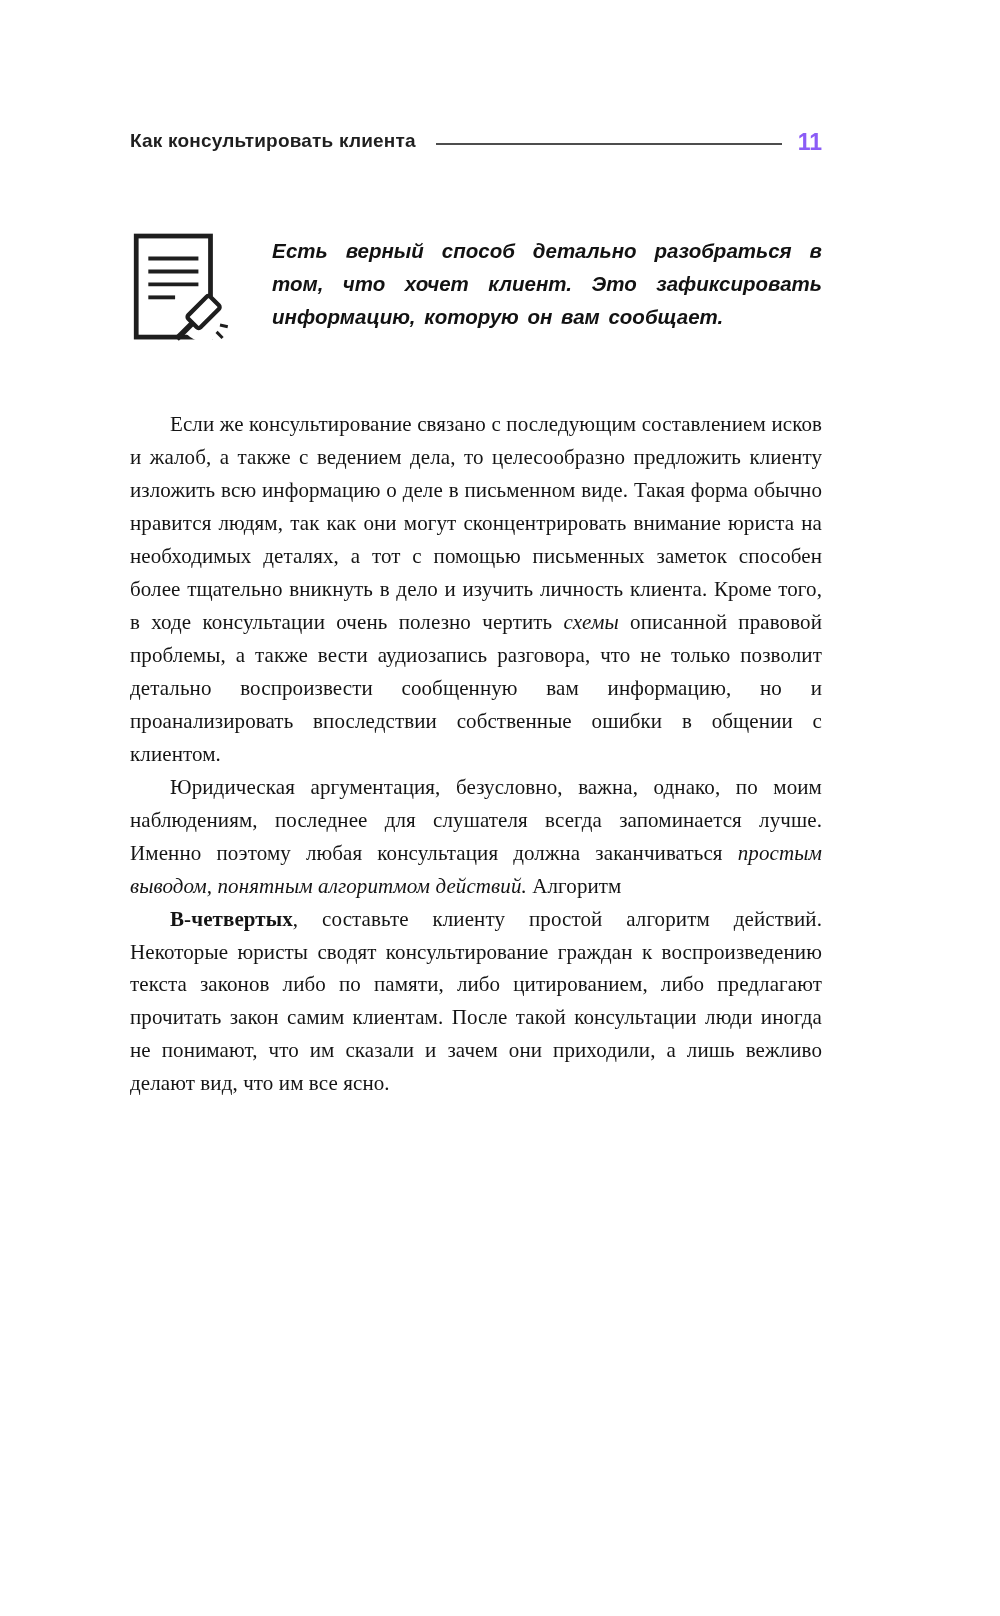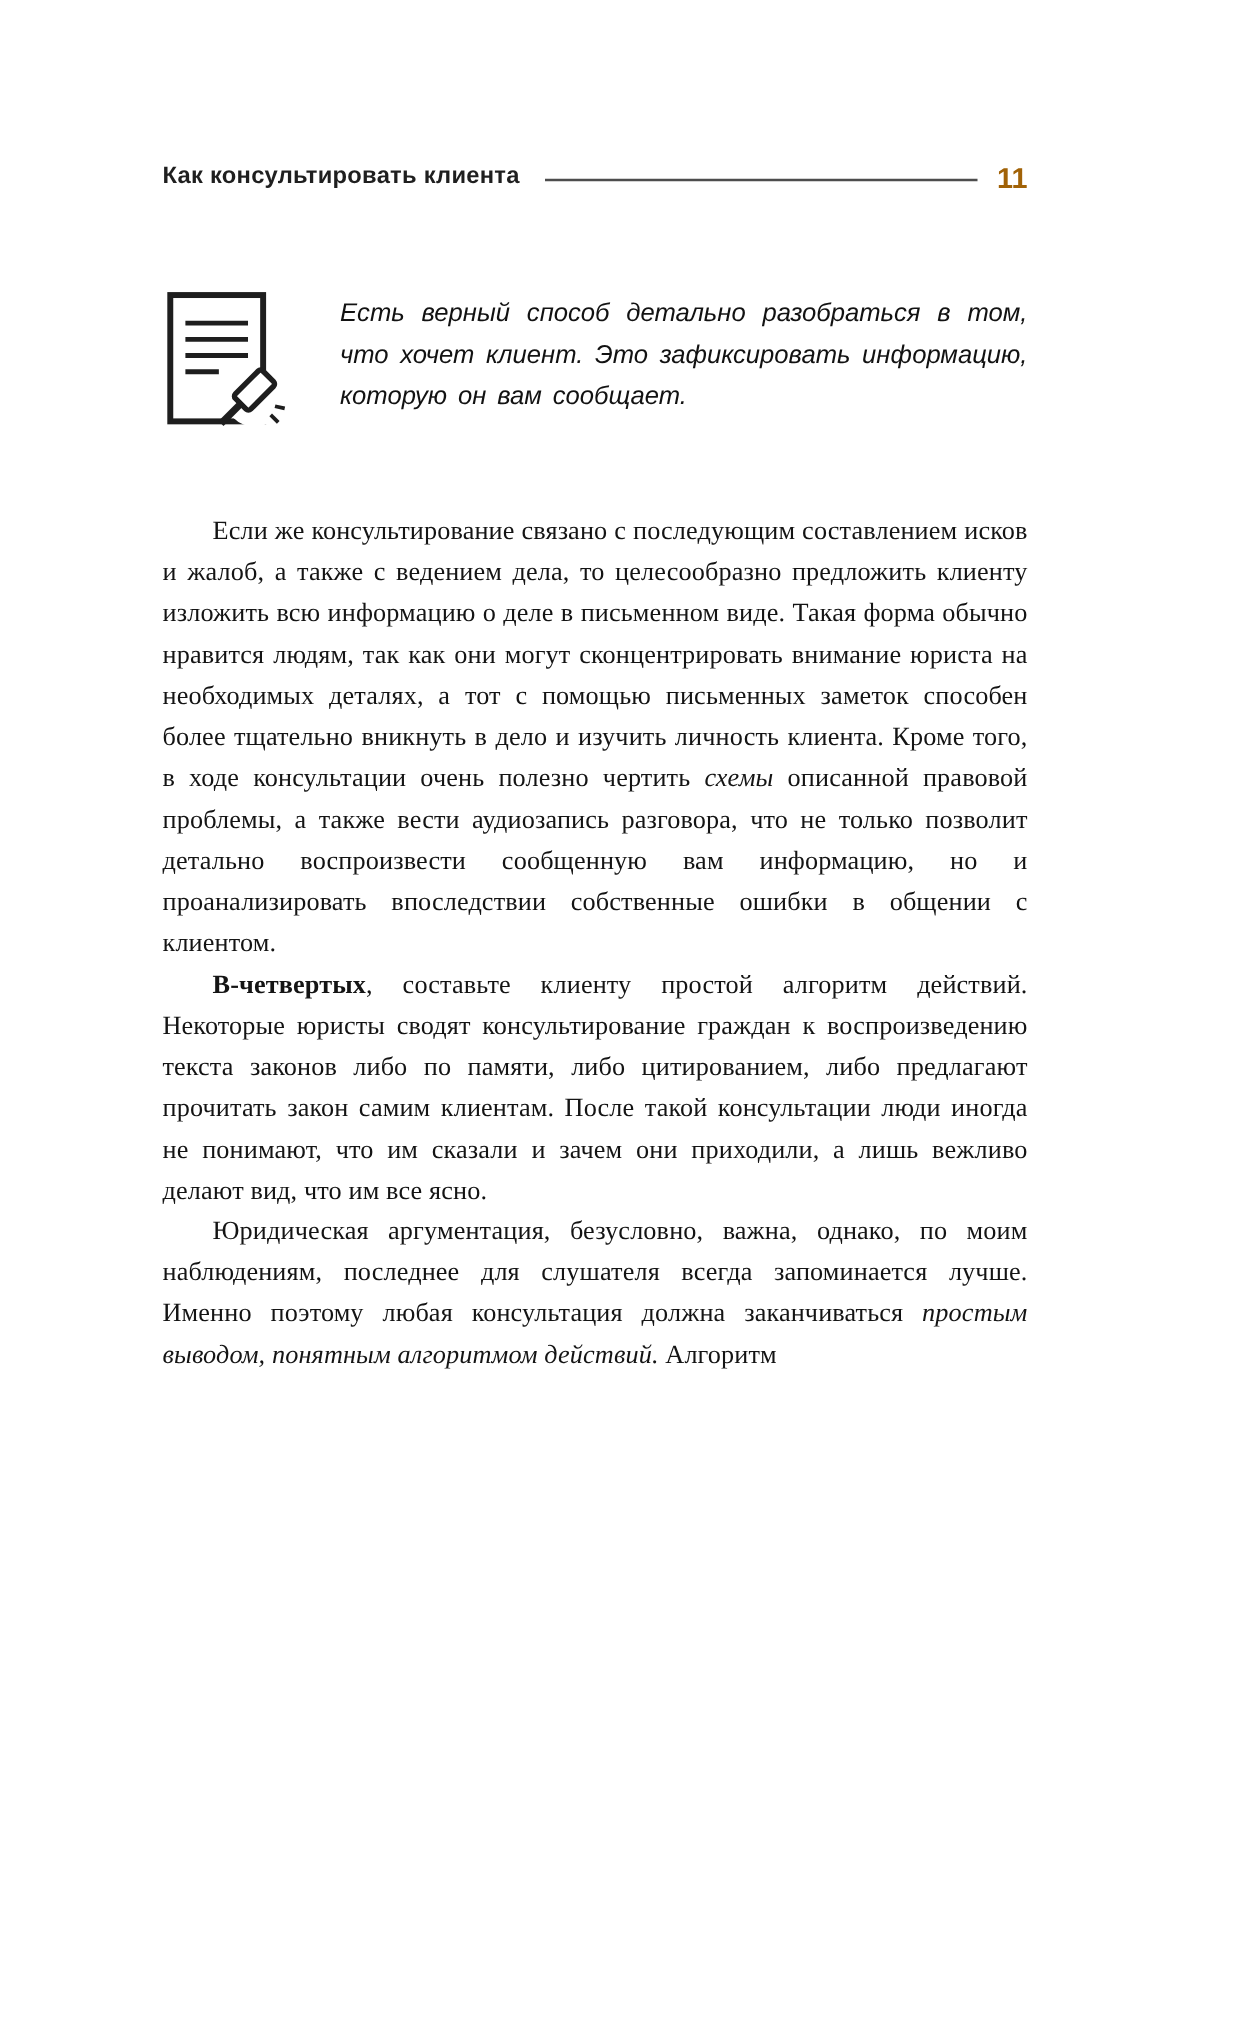--- a/index.html
+++ b/index.html
@@ -36,40 +36,40 @@
   .rh-line {
     flex: 1;
     height: 0;
     border-bottom: 2px solid #4d4d4d;
     margin: 0 16px 9px 20px;
   }
   .rh-page {
     font-family: "Liberation Sans", sans-serif;
     font-weight: 700;
     font-size: 23px;
-    color: #a16207;
+    color: #8b5cf6;
     line-height: 1;
   }
   
   .callout {
     margin-top: 76px;
     display: flex;
     gap: 38px;
     align-items: flex-start;
   }
   .callout-icon {
     flex: 0 0 104px;
     width: 104px;
     height: 114px;
   }
   .callout-icon svg { display: block; }
   .callout-text {
     flex: 1;
     font-family: "Liberation Sans", sans-serif;
-    font-weight: 400;
+    font-weight: 700;
     font-style: italic;
     font-size: 20.5px;
     line-height: 1.62;
     text-align: justify;
     color: #121212;
     padding-top: 4px;
     word-spacing: 3px;
   }
   
   .body-text {
@@ -120,19 +120,19 @@
         <line x1="100" y1="118" x2="107" y2="125" stroke="#1e1e1e" stroke-width="3.5"></line>
       </svg>
     </span>
     <div class="callout-text">Есть верный способ детально разобраться в том, что хочет клиент. Это зафиксировать информацию, которую он вам сообщает.</div>
   </section>
 
   <main class="body-text">
 
     <p><span>Если же консультирование связано с последующим составлением исков и жалоб, а также с ведением дела, то целесообразно предложить клиенту изложить всю информацию о деле в письменном виде. Такая форма обычно нравится людям, так как они могут сконцентрировать внимание юриста на необходимых деталях, а тот с помощью письменных заметок способен более тщательно вникнуть в дело и изучить личность клиента. Кроме того, в ходе консультации очень полезно чертить </span><em>схемы</em><span> описанной правовой проблемы, а также вести аудиозапись разговора, что не только позволит детально воспроизвести сообщенную вам информацию, но и проанализировать впоследствии собственные ошибки в общении с клиентом.</span></p>
 
+    <p><span>Юридическая аргументация, безусловно, важна, однако, по моим наблюдениям, последнее для слушателя всегда запоминается лучше. Именно поэтому любая консультация должна заканчиваться </span><em>простым выводом, понятным алгоритмом действий.</em><span> Алгоритм</span></p>
+
     <p><strong>В-четвертых</strong><span>, составьте клиенту простой алгоритм действий. Некоторые юристы сводят консультирование граждан к воспроизведению текста законов либо по памяти, либо цитированием, либо предлагают прочитать закон самим клиентам. После такой консультации люди иногда не понимают, что им сказали и зачем они приходили, а лишь вежливо делают вид, что им все ясно.</span></p>
-
-    <p><span>Юридическая аргументация, безусловно, важна, однако, по моим наблюдениям, последнее для слушателя всегда запоминается лучше. Именно поэтому любая консультация должна заканчиваться </span><em>простым выводом, понятным алгоритмом действий.</em><span> Алгоритм</span></p>
 
   </main>
 
 </div>
 
 </body></html>

